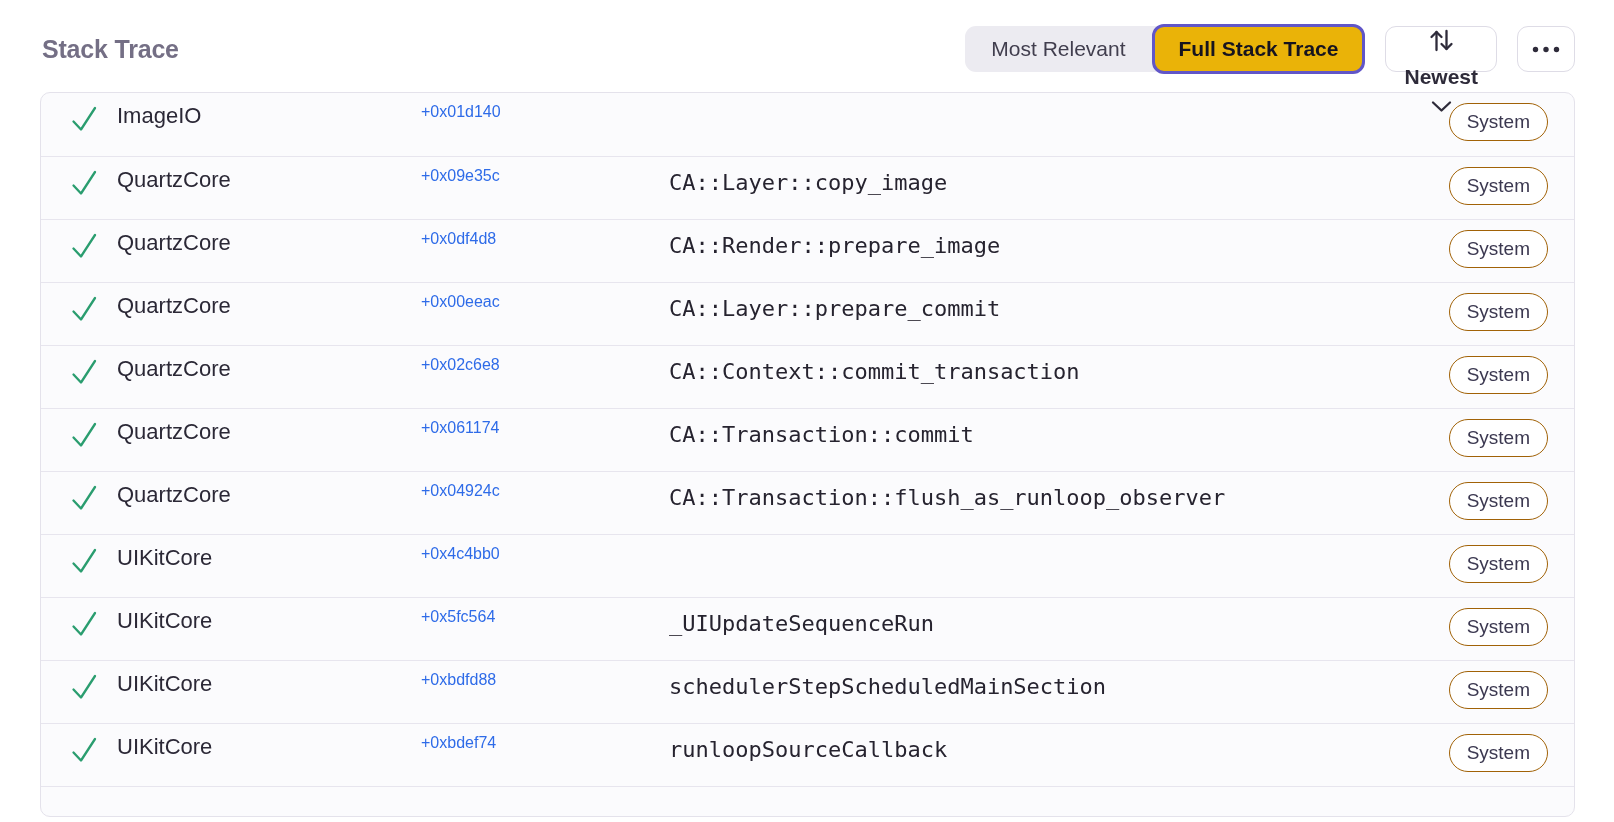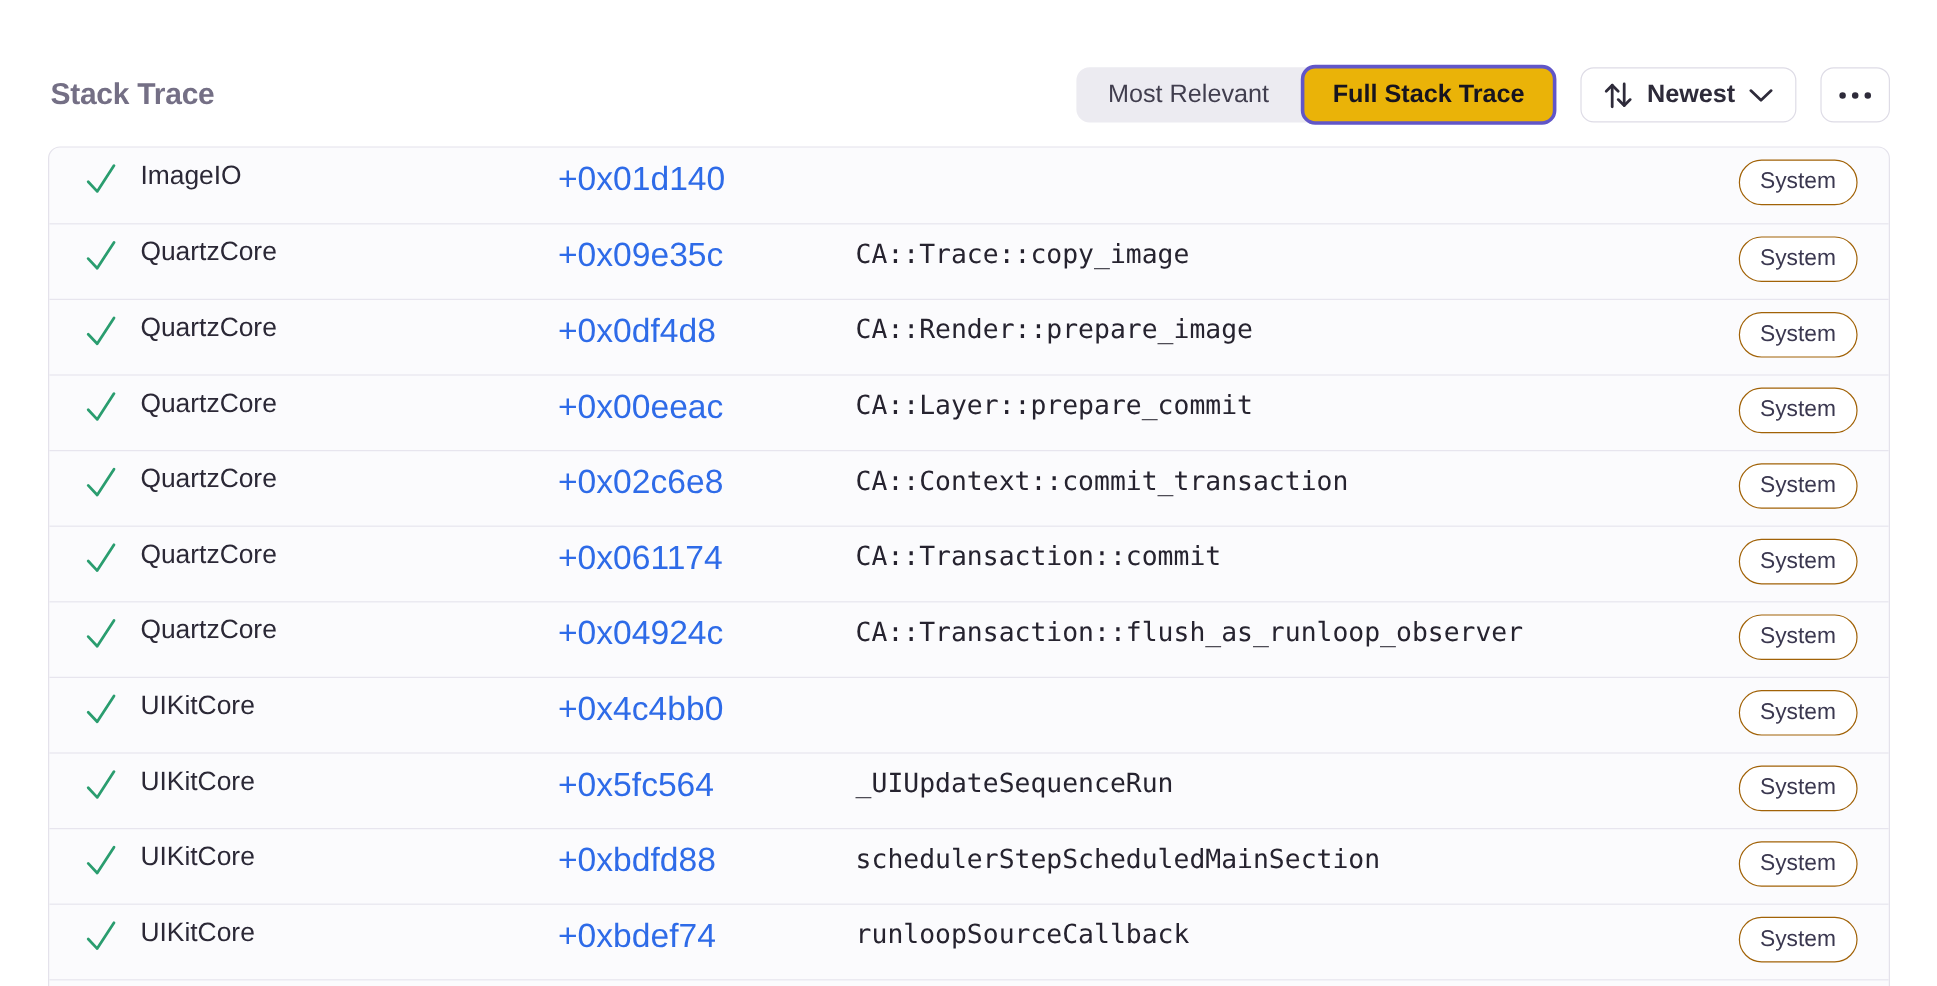--- a/index.html
+++ b/index.html
@@ -6,21 +6,20 @@
   html, body {
     width: 1614px; height: 822px; overflow: hidden;
     background: #ffffff;
     font-family: "Liberation Sans", sans-serif;
   }
 
   
   .header {
     display: flex; align-items: center; justify-content: space-between;
     padding: 26px 39px 0 42px;
-    margin-top: 30px;
   }
   .page-title {
     font-size: 25px; font-weight: 700; color: #746f85; letter-spacing: -0.2px;
   }
   .controls { display: flex; align-items: center; gap: 20px; padding-left: 33px; }
 
   .segmented {
     display: flex; align-items: center;
     background: #ecebf1; border-radius: 11px; height: 46px;
   }
@@ -33,21 +32,21 @@
   .seg-btn.selected {
     background: #eab308; border: 3px solid var(--accent); color: #17141f;
     font-weight: 700; height: 50px; margin: -2px 0; padding: 0 24px;
     border-radius: 12px; position: relative; z-index: 1;
   }
 
   .btn {
     background: #ffffff; border: 1.5px solid #dedce6; border-radius: 11px;
     height: 46px; padding: 0 18px; cursor: pointer;
     display: flex; align-items: center; gap: 11px;
-    font-family: inherit; font-size: 21px; font-weight: 700; color: #2e2b3a;
+    font-family: inherit; font-size: 21px; font-weight: 700; color: #2e2b3a; flex-direction: column;
   }
   .icon-btn { width: 58px; justify-content: center; padding: 0; }
   .btn svg { display: block; }
 
   
   .trace-table {
     margin: 20px 39px 0 40px;
     border: 1px solid #e4e2eb; border-radius: 10px;
     background: #fbfbfd; overflow: hidden;
   }
@@ -56,21 +55,21 @@
     min-height: 63px; padding: 10px 26px 10px 28px;
   }
   .trace-row + .trace-row { border-top: 1px solid #e7e5ee; }
   .cell-check { width: 30px; margin-right: 18px; flex: none; display: flex; align-items: center; }
   .cell-module {
     width: 304px; flex: none;
     font-size: 22px; color: #2b2836;
   }
   .cell-offset {
     width: 248px; flex: none;
-    font-size: 28px; color: var(--link); margin-left: 44px;
+    font-size: 16px; color: var(--link);
   }
   .cell-function {
     width: 600px; flex: none;
     font-family: "DejaVu Sans Mono", monospace;
     font-size: 22px; line-height: 1.48; color: #26232f;
     word-break: break-all;
   }
   .tag-badge {
     margin-left: auto; flex: none;
     background: #ffffff; border: 1px solid #a16207; border-radius: 999px;
@@ -133,21 +132,21 @@
   </div>
 
   <div class="trace-row">
     <span class="cell-check">
       <svg width="30" height="31" viewBox="0 0 30 31" fill="none" stroke="#2a9d6f" stroke-width="2.3" stroke-linecap="round" stroke-linejoin="round">
         <path d="M4.5 18.5 L12 26.5 L26 5"></path>
       </svg>
     </span>
     <span class="cell-module">QuartzCore</span>
     <span class="cell-offset">+0x09e35c</span>
-    <span class="cell-function">CA::Trace::copy_image</span>
+    <span class="cell-function">CA::Layer::copy_image</span>
     <span class="tag-badge">System</span>
   </div>
 
   <div class="trace-row">
     <span class="cell-check">
       <svg width="30" height="31" viewBox="0 0 30 31" fill="none" stroke="#2a9d6f" stroke-width="2.3" stroke-linecap="round" stroke-linejoin="round">
         <path d="M4.5 18.5 L12 26.5 L26 5"></path>
       </svg>
     </span>
     <span class="cell-module">QuartzCore</span>

